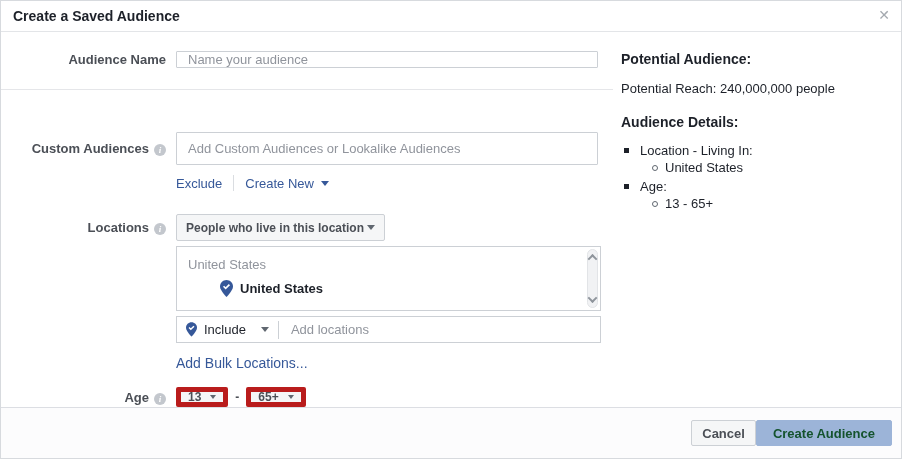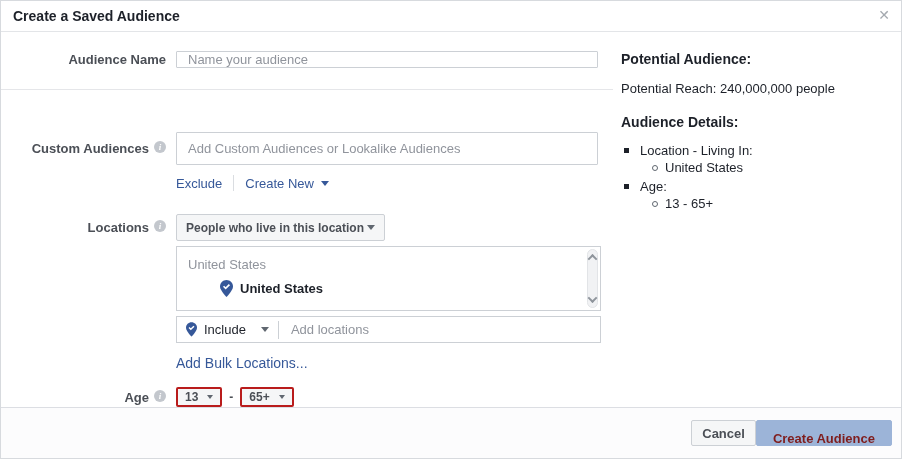--- a/index.html
+++ b/index.html
@@ -8,21 +8,21 @@
     background:#fff; border:1px solid #d7dade; overflow:hidden;
     font-family:"Liberation Sans","DejaVu Sans",sans-serif; color:#1d2129;
   }
   
   .titlebar { position:relative; height:30px; border-bottom:1px solid #e3e5e8; background:#fff; }
   .title { position:absolute; left:12px; top:7px; font-size:14px; font-weight:bold; color:#1d2129; }
   .close { position:absolute; right:11px; top:6px; font-size:14px; color:#a4a9af; cursor:pointer; line-height:16px; }
   
   .form-col { position:absolute; top:30px; left:0; width:612px; }
   .row { display:flex; align-items:center; }
-  .label-cell { width:165px; flex:none; display:flex; justify-content:flex-end; align-items:flex-start; gap:5px;
+  .label-cell { width:165px; flex:none; display:flex; justify-content:flex-end; align-items:flex-end; gap:5px;
                 font-size:13px; font-weight:bold; color:#4b4f56; }
   .info-ic { width:12px; height:12px; flex:none; border-radius:50%; background:#c3c7cd; color:#fff;
              font:italic bold 9px "Liberation Serif", serif; display:flex; align-items:center; justify-content:center; }
   .txt { margin-left:10px; box-sizing:border-box; width:422px; border:1px solid #ccd0d5; border-radius:1px;
          padding:0 11px; font-family:inherit; font-size:13px; color:#1d2129; outline:none; }
   .txt::placeholder, .add-loc::placeholder { color:#90949c; opacity:1; }
   .r1 { margin-top:20px; } .r1 .txt { height:17px; }
   .divider { margin-top:21px; width:612px; height:1px; background:#e5e6e9; }
   .r2 { margin-top:42px; } .r2 .txt { height:33px; }
   .links-row { margin:10px 0 0 175px; display:flex; align-items:center; font-size:13px; }
@@ -48,21 +48,21 @@
   .chev.up { transform:rotate(45deg) translate(1px,1px); }
   .chev.down { transform:rotate(225deg) translate(1px,1px); }
   .include-box { margin:5px 0 0 175px; box-sizing:border-box; width:425px; height:27px;
                  border:1px solid #ccd0d5; display:flex; align-items:center; padding:8px 9px; background:#fff; }
   .include-label { margin-left:7px; font-size:13px; color:#1d2129; }
   .include-box .caret { margin-left:15px; }
   .vsep2 { width:1px; height:18px; background:#ccd0d5; margin:0 10px 0 9px; }
   .add-loc { flex:1; border:none; outline:none; font-family:inherit; font-size:13px; color:#1d2129; background:transparent; }
   .bulk-link { margin:12px 0 0 175px; font-size:14px; color:#365899; cursor:pointer; }
   .age-row { margin-top:16px; }
-  .age-dd { box-sizing:border-box; height:20px; background:#f5f6f7; border:2px solid #b91c1c; border-radius:2px;
+  .age-dd { box-sizing:border-box; height:20px; background:#f5f6f7; border:5px solid #b91c1c; border-radius:2px;
             display:flex; align-items:center; gap:9px; padding:0 7px; font-size:12px; font-weight:bold;
             color:#4b4f56; cursor:pointer; }
   .age-dd .caret { border-left-width:3.5px; border-right-width:3.5px; border-top-width:4.5px; }
   .age-dd.min { margin-left:10px; }
   .age-dash { margin:0 7px; font-size:12px; font-weight:bold; color:#4b4f56; }
   
   .summary-col { position:absolute; left:620px; top:30px; width:275px; }
   .sum-h { margin-top:20px; font-size:14px; font-weight:bold; color:#1d2129; }
   .sum-reach { margin-top:14px; font-size:13px; color:#1d2129; }
   .sum-h2 { margin-top:18px; font-size:14px; font-weight:bold; color:#1d2129; }
@@ -72,21 +72,21 @@
   .sq-bullet { width:5px; height:5px; background:#1d2129; margin:6px 11px 0 3px; flex:none; }
   .d-sub { display:flex; align-items:flex-start; padding-left:31px; line-height:17px; }
   .o-bullet { box-sizing:border-box; width:6px; height:6px; border:1px solid #606770; border-radius:50%;
               margin:6px 7px 0 0; flex:none; }
   
   .footer { position:absolute; left:0; right:0; bottom:0; height:51px; box-sizing:border-box;
             background:#fcfcfd; border-top:1px solid #dcdee3; display:flex; align-items:center;
             justify-content:flex-end; padding:0 9px; }
   .btn { height:26px; border-radius:2px; font-family:inherit; font-size:13px; font-weight:bold; cursor:pointer; }
   .btn-cancel { background:#f5f6f7; border:1px solid #ccd0d5; color:#4b4f56; padding:0 10px; }
-  .btn-create { background:#9cb4d8; border:1px solid #9cb4d8; color:#7f1d1d; padding:10px 16px; }
+  .btn-create { background:#9cb4d8; border:1px solid #9cb4d8; color:#14532d; padding:4px 16px; }
 </style>
 </head>
 <body>
 
 <div class="dialog">
 
   <div class="titlebar">
     <span class="title">Create a Saved Audience</span>
     <span class="close">✕</span>
   </div>

